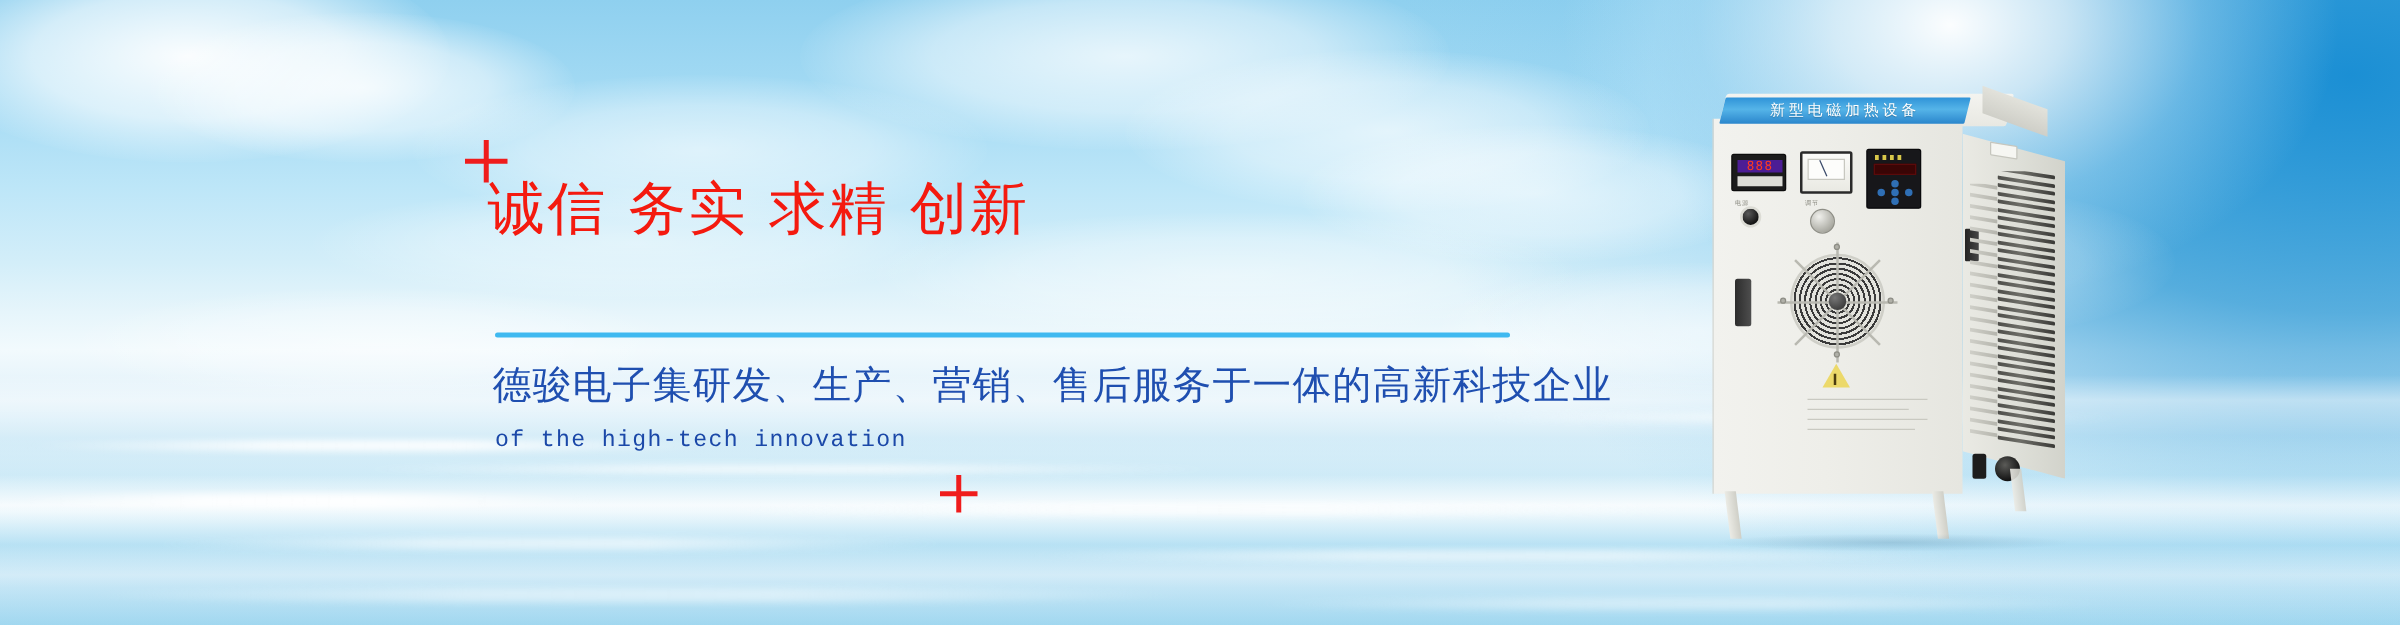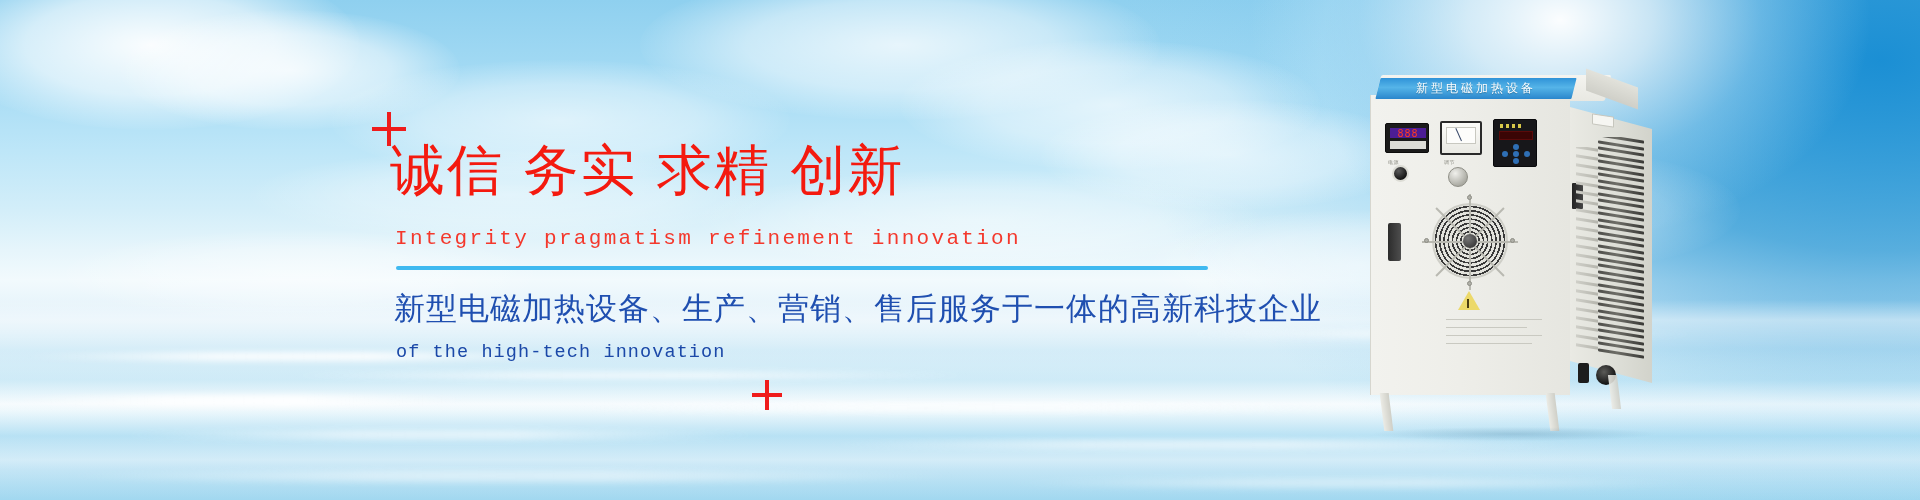--- a/index.html
+++ b/index.html
@@ -98,21 +98,21 @@
     width:30px; height:30px;
   }
   .plus::before, .plus::after {
     content:""; position:absolute; background:#ef1c1c;
   }
   .plus::before { left:50%; top:0; width:4px; height:100%; transform:translateX(-50%); }
   .plus::after  { top:50%; left:0; height:4px; width:100%;  transform:translateY(-50%); }
 
   #headline-cn {
     position:absolute; left:390px; top:143px;
-    font-size:55px;
+    font-size:46px;
     font-weight:400;
     color:#f41a0f;
     letter-spacing:2px;
     white-space:nowrap;
     font-family:"DejaVu Sans", sans-serif;
     line-height:1;
   }
 
   #headline-en {
     position:absolute; left:395px; top:227px;
@@ -406,25 +406,24 @@
   <div class="streak" id="s7"></div>
   <div class="streak" id="s8"></div>
   <div class="streak" id="s9"></div>
 
   <div id="text-block">
 
     <div class="plus" id="plus-top"></div>
 
     <div id="headline-cn">诚信 务实 求精 创新</div>
 
-    <div id="headline-en">Integrity  pragmatism  refinement  innovation</div>
 
     <div id="divider"></div>
 
-    <div id="subtitle-cn">新型电磁加热设备、生产、营销、售后服务于一体的高新科技企业</div>
+    <div id="subtitle-cn">德骏电子集研发、生产、营销、售后服务于一体的高新科技企业</div>
 
     <div id="desc-en">
       <div>of the high-tech innovation</div>
     </div>
 
     <div class="plus" id="plus-bottom"></div>
   </div>
 
   <div id="machine">
 

